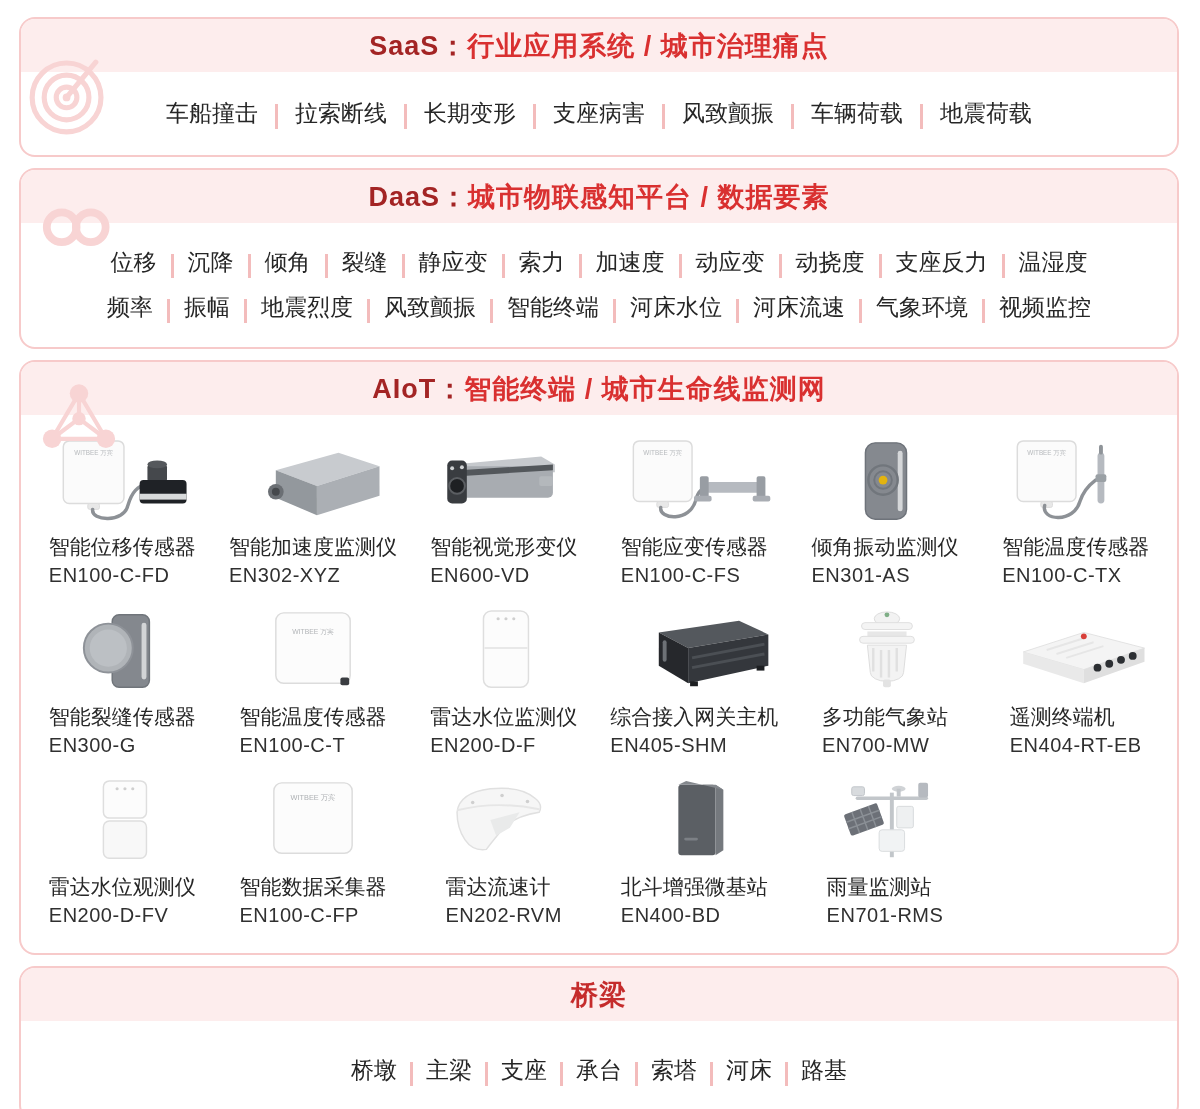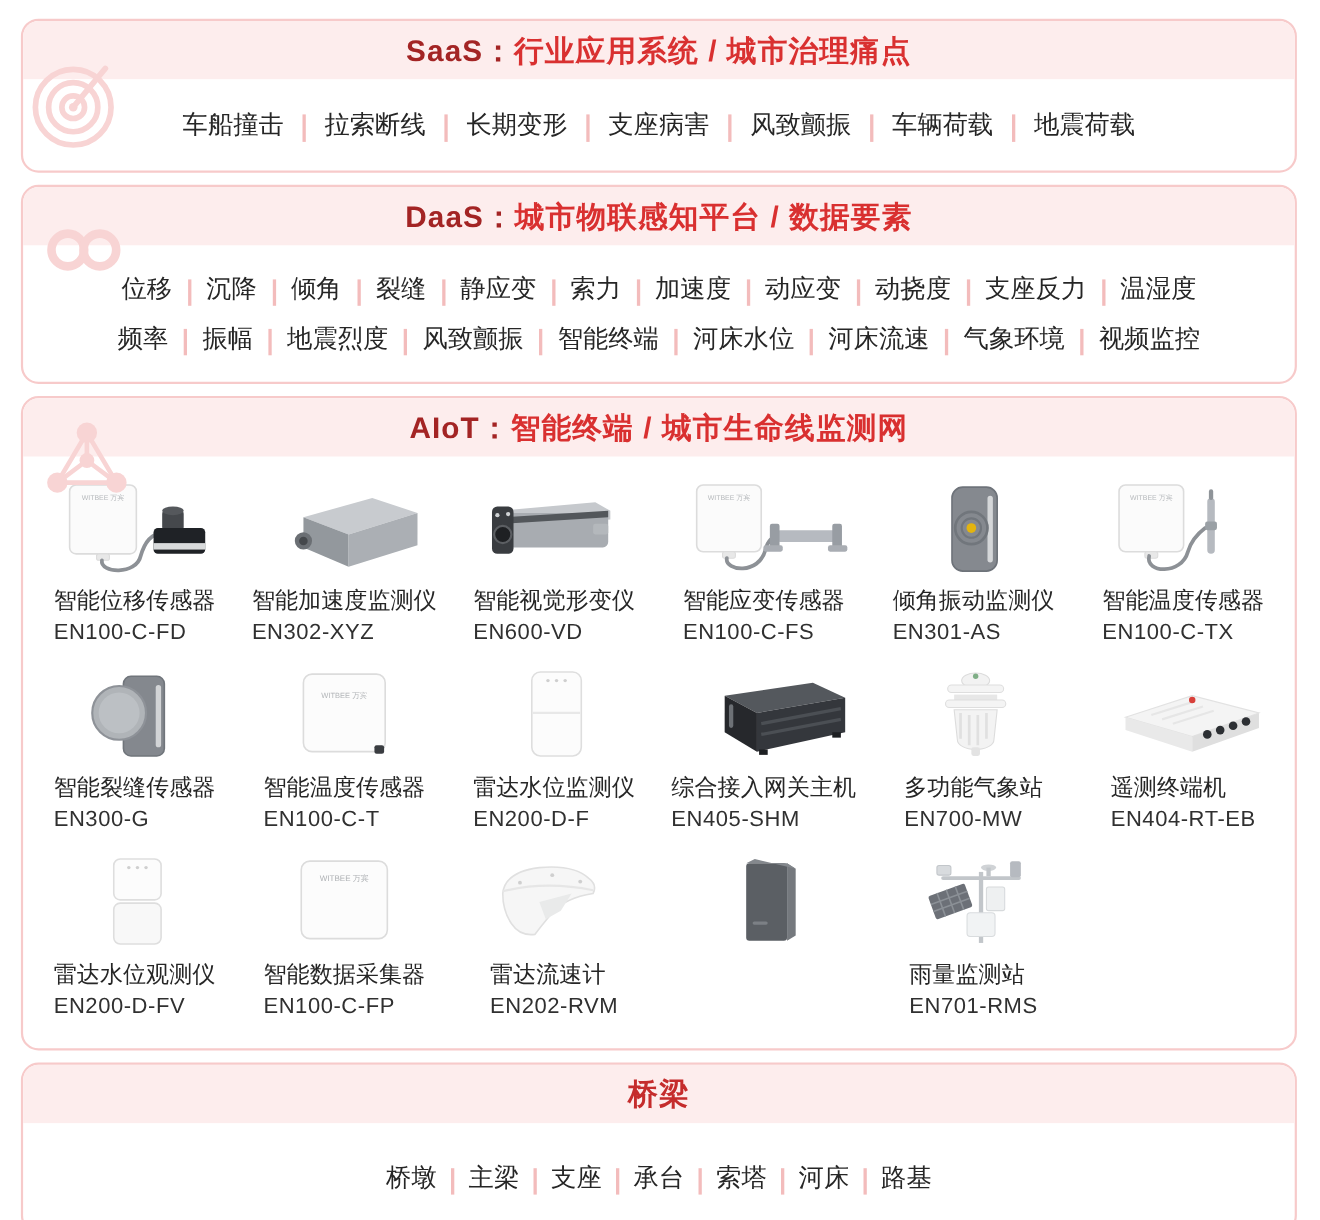--- a/index.html
+++ b/index.html
@@ -462,20 +462,24 @@
 
         <figure class="product">
           <div class="product-image">
             <svg viewBox="0 0 180 92" preserveAspectRatio="xMidYMid meet">
               <rect x="74" y="8" width="38" height="72" rx="3" fill="#5b5f64"></rect>
               <polygon points="112,8 120,13 120,75 112,80" fill="#75797e"></polygon>
               <polygon points="74,8 82,4 120,13 112,8" fill="#84888d"></polygon>
               <rect x="80" y="62" width="14" height="3" rx="1.5" fill="#7c8085"></rect>
             </svg>
           </div>
+          <figcaption>
+            <div class="product-name">北斗增强微基站</div>
+            <div class="product-model">EN400-BD</div>
+          </figcaption>
         </figure>
 
         <figure class="product">
           <div class="product-image">
             <svg viewBox="0 0 180 92" preserveAspectRatio="xMidYMid meet">
               <rect x="95" y="16" width="4" height="66" fill="#c2c6ca"></rect>
               <rect x="60" y="20" width="74" height="3.5" rx="1.75" fill="#c2c6ca"></rect>
               <rect x="56" y="10" width="13" height="9" rx="2" fill="#d8dbde" stroke="#c2c6ca"></rect>
               <rect x="124" y="6" width="10" height="15" rx="2" fill="#b6bac0"></rect>
               <ellipse cx="104" cy="12" rx="7" ry="3" fill="#d0d3d6"></ellipse>

